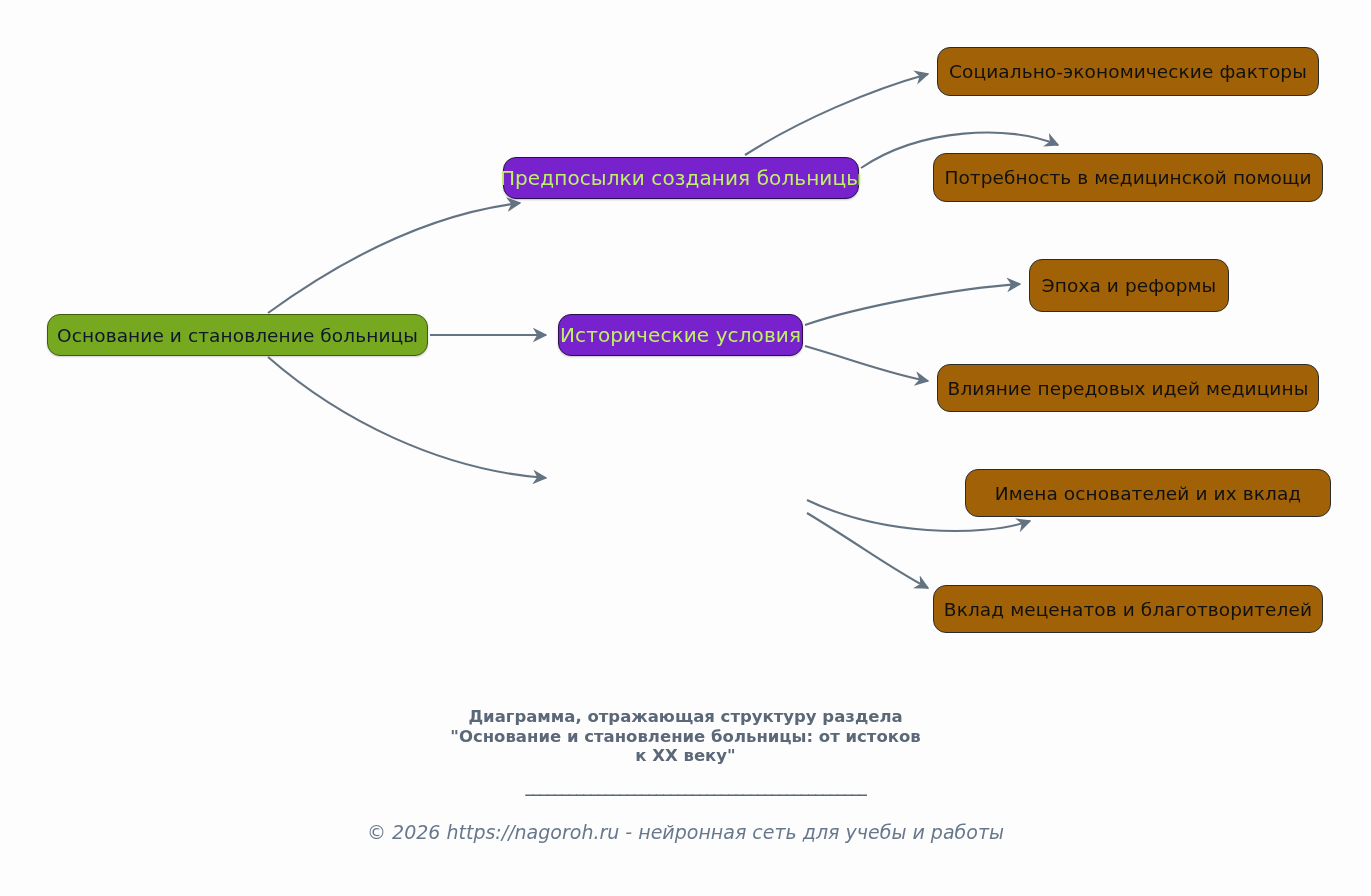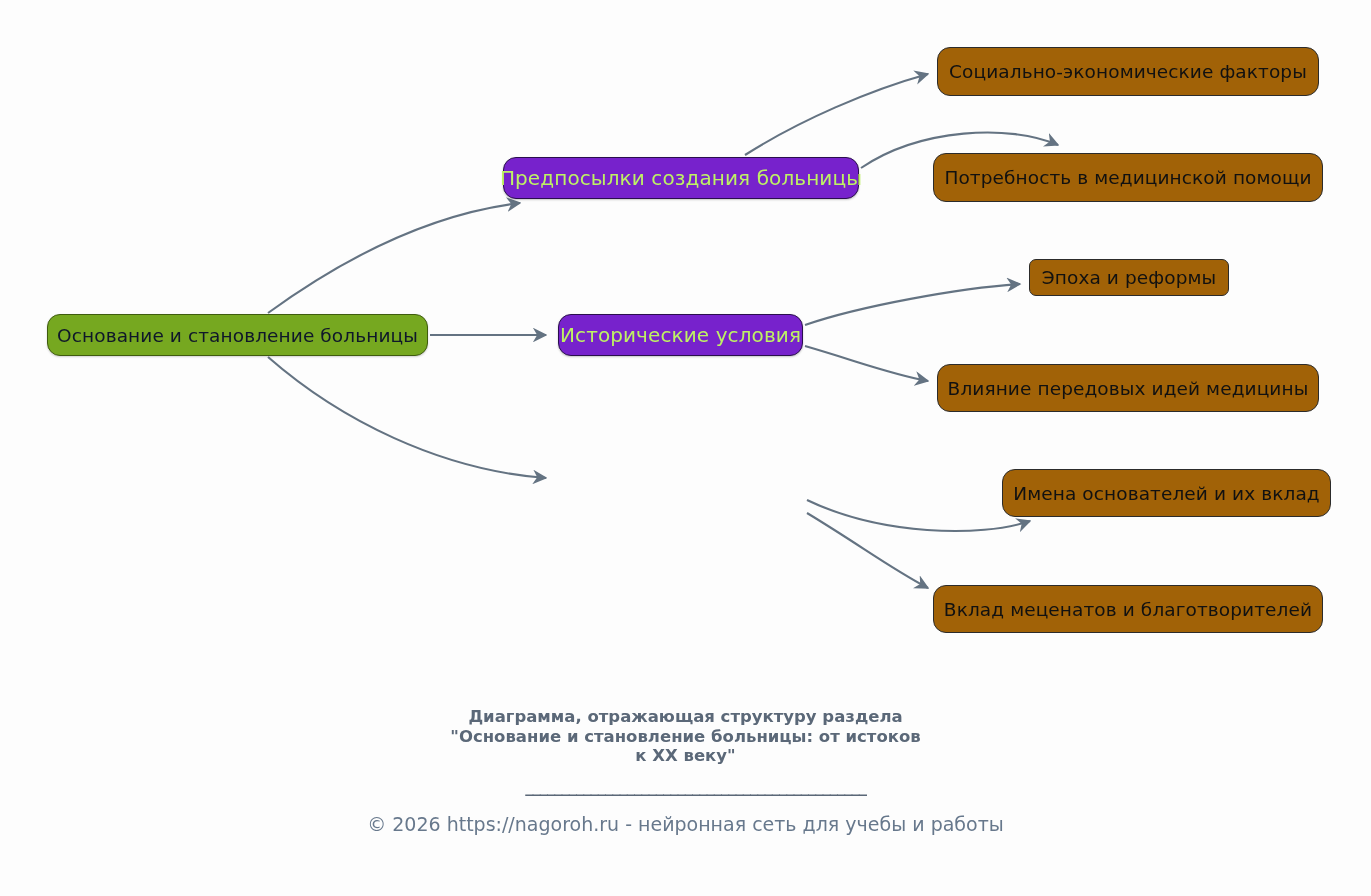--- a/index.html
+++ b/index.html
@@ -123,37 +123,37 @@
 
 
   <div class="node node-leaf" style="left:937px; top:47px; width:382px; height:49px;">
     <span>Социально-экономические факторы</span>
   </div>
 
   <div class="node node-leaf" style="left:933px; top:153px; width:390px; height:49px;">
     <span>Потребность в медицинской помощи</span>
   </div>
 
-  <div class="node node-leaf" style="left:1029px; top:259px; width:200px; height:37px;border-radius:7px;">
+  <div class="node node-leaf" style="left:1029px; top:259px; width:200px; height:53px;">
     <span>Эпоха и реформы</span>
   </div>
 
   <div class="node node-leaf" style="left:937px; top:364px; width:382px; height:48px;">
     <span>Влияние передовых идей медицины</span>
   </div>
 
-  <div class="node node-leaf" style="left:1002px; top:469px; width:329px; height:48px;">
+  <div class="node node-leaf" style="left:965px; top:469px; width:366px; height:48px;">
     <span>Имена основателей и их вклад</span>
   </div>
 
   <div class="node node-leaf" style="left:933px; top:585px; width:390px; height:48px;">
     <span>Вклад меценатов и благотворителей</span>
   </div>
 
   <div id="footer" style="top:707px;">
     <div class="caption">Диаграмма, отражающая структуру раздела</div>
     <div class="caption">"Основание и становление больницы: от истоков</div>
     <div class="caption">к XX веку"</div>
     <div class="rule" style="margin-top:11px;padding-left:20px;">_______________________________________________</div>
-    <div class="copyright" style="margin-top:14px;">© 2026 https://nagoroh.ru - нейронная сеть для учебы и работы</div>
+    <div class="copyright" style="margin-top:22px;font-style:italic;">© 2026 https://nagoroh.ru - нейронная сеть для учебы и работы</div>
   </div>
 
 </div>
 
 </body></html>

